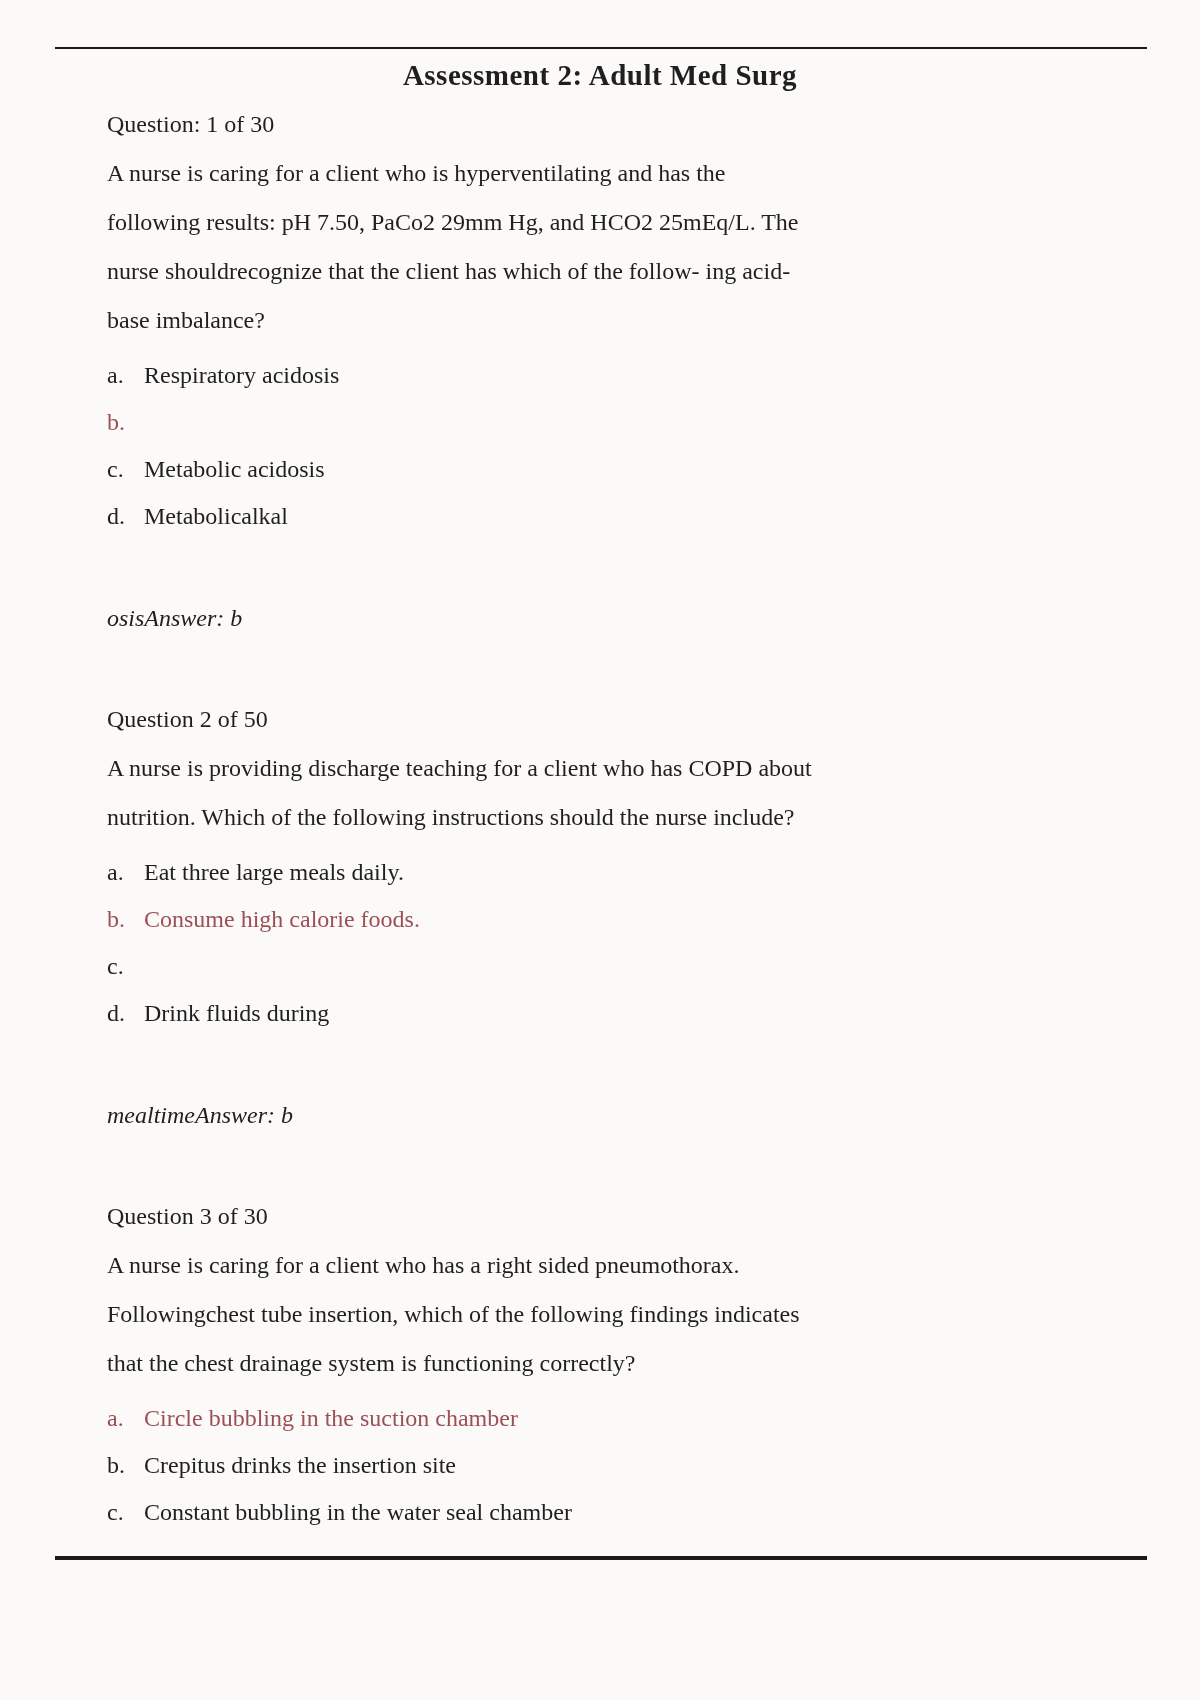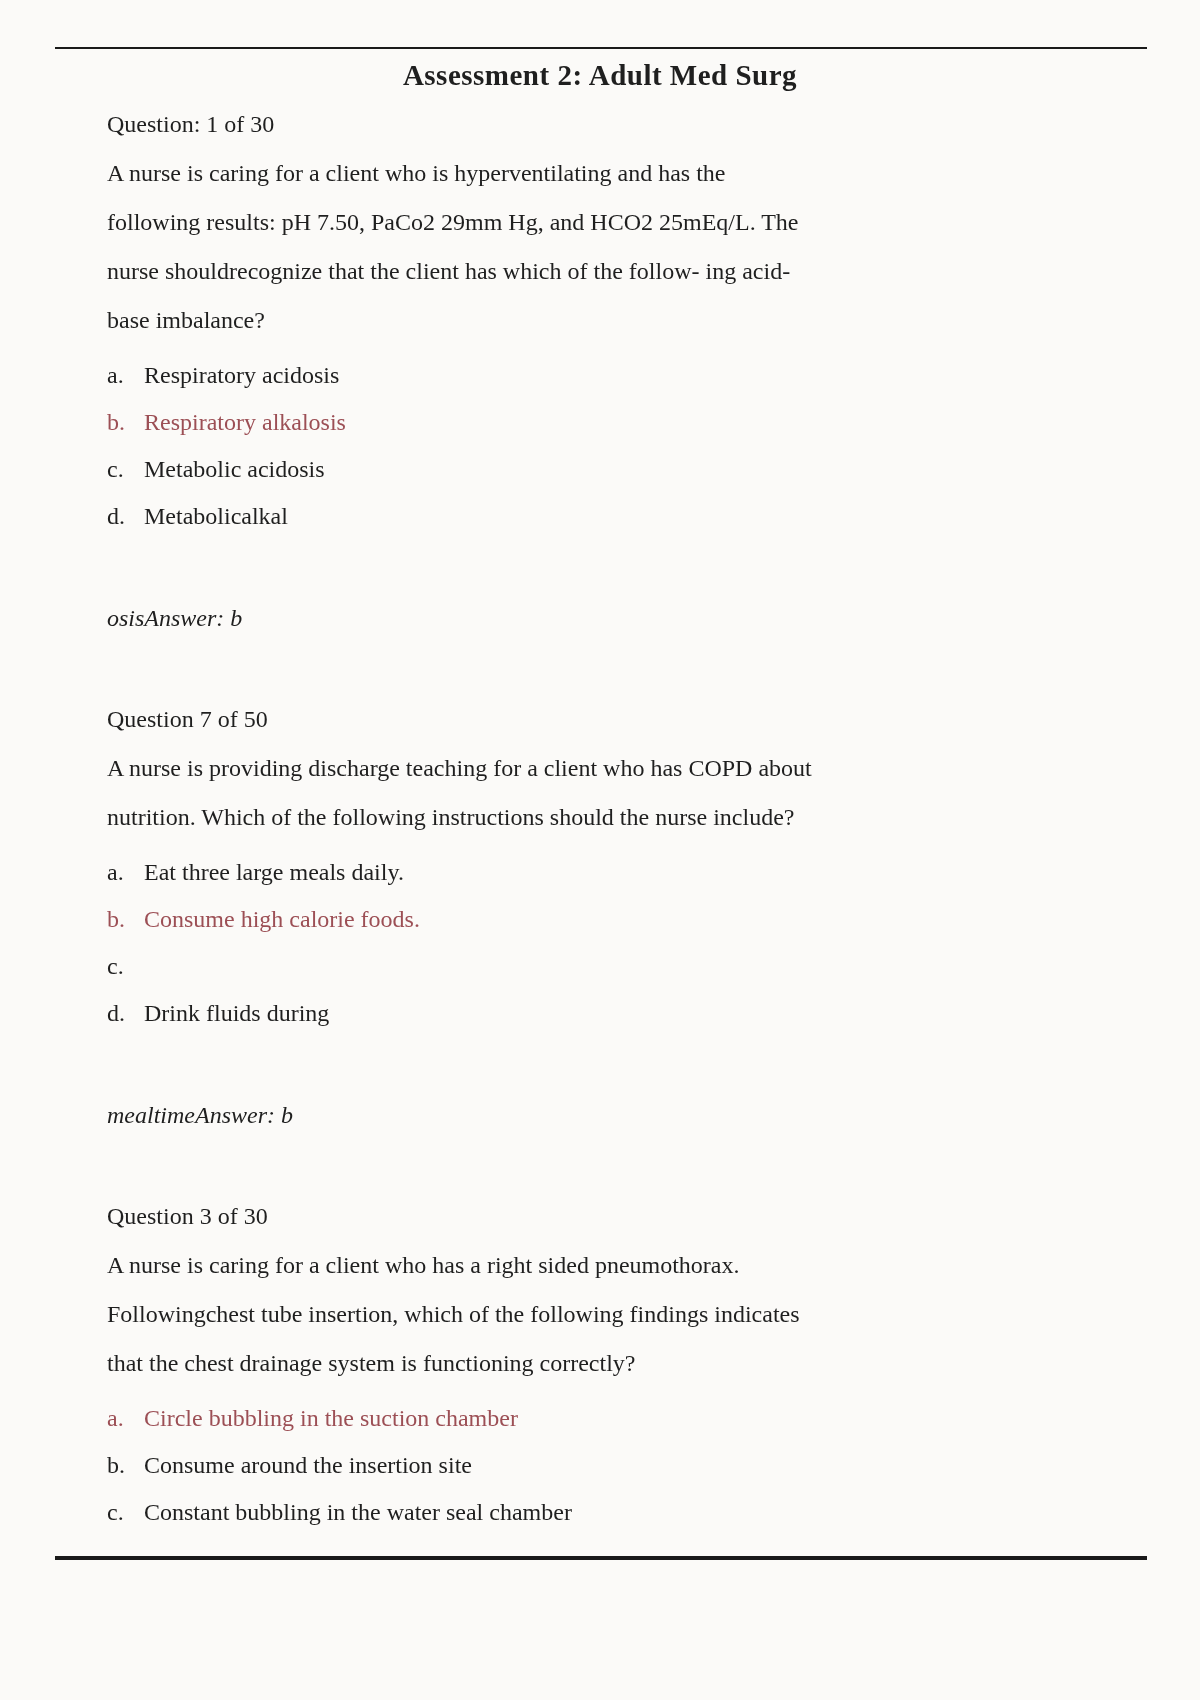--- a/index.html
+++ b/index.html
@@ -86,36 +86,35 @@
         <div class="line">nurse shouldrecognize that the client has which of the follow- ing acid-</div>
         <div class="line">base imbalance?</div>
       </div>
       <div class="options">
         <div class="option">
           <span class="letter">a.</span>
           <span class="text">Respiratory acidosis</span>
         </div>
         <div class="option highlight">
           <span class="letter">b.</span>
-          <span class="text">Respiratory alkalosis</span>
         </div>
         <div class="option">
           <span class="letter">c.</span>
           <span class="text">Metabolic acidosis</span>
         </div>
         <div class="option">
           <span class="letter">d.</span>
           <span class="text">Metabolicalkal</span>
         </div>
       </div>
       <div class="answer">osisAnswer: b</div>
     </section>
 
     <section class="question">
-      <div class="q-header">Question 7 of 50</div>
+      <div class="q-header">Question 2 of 50</div>
       <div class="q-body">
         <div class="line">A nurse is providing discharge teaching for a client who has COPD about</div>
         <div class="line">nutrition. Which of the following instructions should the nurse include?</div>
       </div>
       <div class="options">
         <div class="option">
           <span class="letter">a.</span>
           <span class="text">Eat three large meals daily.</span>
         </div>
         <div class="option highlight">
@@ -140,21 +139,21 @@
         <div class="line">Followingchest tube insertion, which of the following findings indicates</div>
         <div class="line">that the chest drainage system is functioning correctly?</div>
       </div>
       <div class="options">
         <div class="option highlight">
           <span class="letter">a.</span>
           <span class="text">Circle bubbling in the suction chamber</span>
         </div>
         <div class="option">
           <span class="letter">b.</span>
-          <span class="text">Consume around the insertion site</span>
+          <span class="text">Crepitus drinks the insertion site</span>
         </div>
         <div class="option">
           <span class="letter">c.</span>
           <span class="text">Constant bubbling in the water seal chamber</span>
         </div>
       </div>
     </section>
 
   </div>
 

